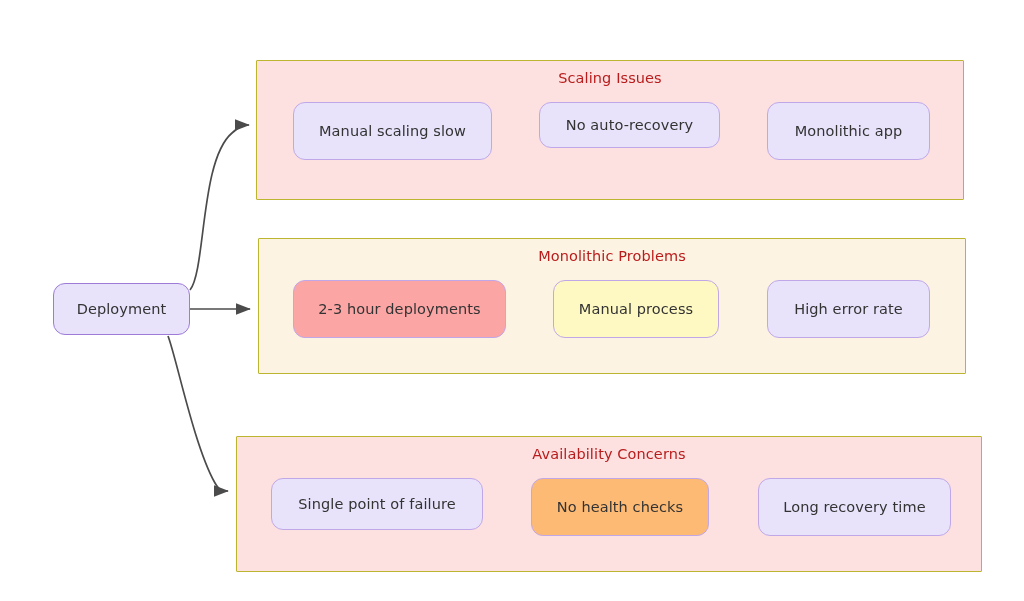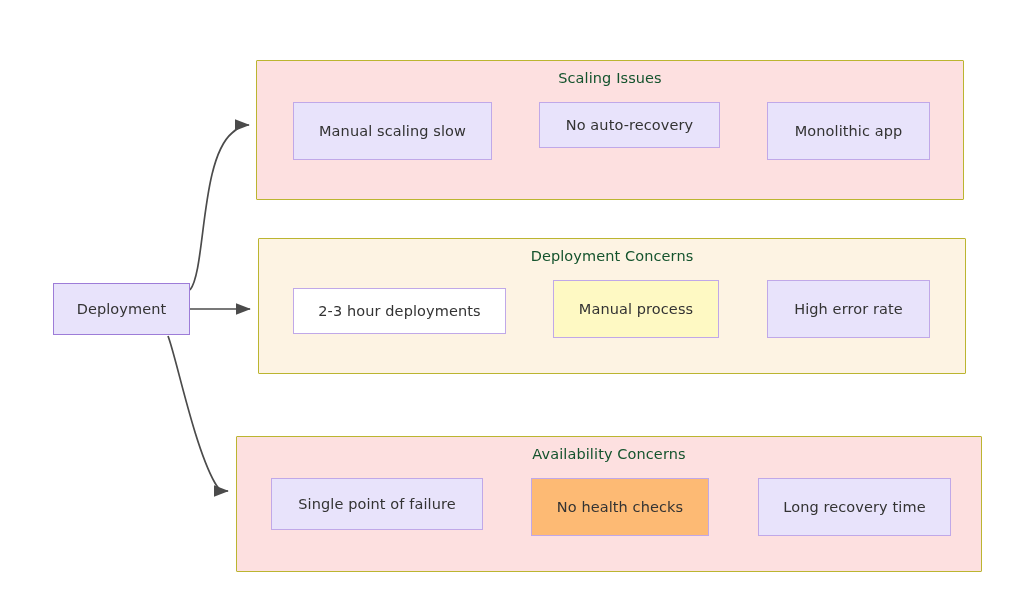--- a/index.html
+++ b/index.html
@@ -39,32 +39,32 @@
     border: 1.3px solid #bbb530;
     border-radius: 1px;
   }
   .cluster-title {
     position: absolute;
     top: 9px;
     left: 0;
     width: 100%;
     text-align: center;
     font-size: 14.5px;
-    color: #14532d;
+    color: #b91c1c;
     letter-spacing: .1px;
     white-space: nowrap;
   }
 
   
   .node {
     position: absolute;
     box-sizing: border-box;
     background: #e8e3fb;
     border: 1.3px solid #c0a8e8;
-    border-radius: 0;
+    border-radius: 12px;
     display: flex;
     align-items: center;
     justify-content: center;
     text-align: right;
   }
   .node-label {
     font-size: 14.5px;
     color: #333333;
     white-space: nowrap;
     letter-spacing: .1px;
@@ -101,22 +101,22 @@
     </div>
     <div class="node" id="c0n1" style="left: 282px; top: 41px; width: 181px; height: 46px; background: rgb(232, 227, 251); border-color: rgb(192, 168, 232);">
       <span class="node-label">No auto-recovery</span>
     </div>
     <div class="node" id="c0n2" style="left: 510px; top: 41px; width: 163px; height: 58px; background: rgb(232, 227, 251); border-color: rgb(192, 168, 232);">
       <span class="node-label">Monolithic app</span>
     </div>
   </div>
 
   <div class="cluster" id="cluster-1" style="left: 258px; top: 238px; width: 708px; height: 136px; background: rgb(253, 243, 227); border-color: rgb(187, 181, 48);">
-    <div class="cluster-title">Deployment Concerns</div>
-    <div class="node" id="c1n0" style="left: 34px; top: 41px; width: 213px; height: 46px; background: #ffffff; border-color: rgb(192, 168, 232); margin-top: 8px;">
+    <div class="cluster-title">Monolithic Problems</div>
+    <div class="node" id="c1n0" style="left: 34px; top: 41px; width: 213px; height: 58px; background: #fca5a5; border-color: rgb(192, 168, 232);">
       <span class="node-label">2-3 hour deployments</span>
     </div>
     <div class="node" id="c1n1" style="left: 294px; top: 41px; width: 166px; height: 58px; background: #fef9c3; border-color: rgb(192, 168, 232);">
       <span class="node-label">Manual process</span>
     </div>
     <div class="node" id="c1n2" style="left: 508px; top: 41px; width: 163px; height: 58px; background: rgb(232, 227, 251); border-color: rgb(192, 168, 232);">
       <span class="node-label">High error rate</span>
     </div>
   </div>
 

